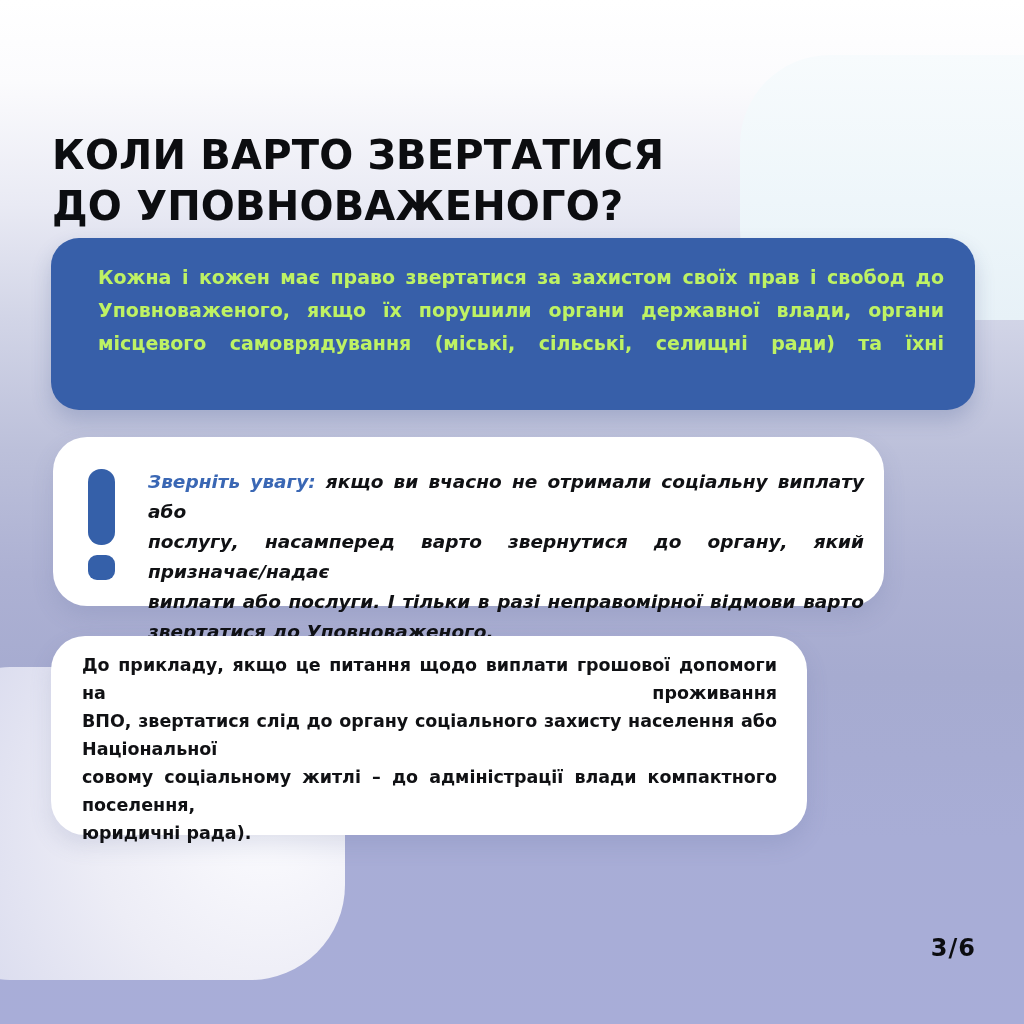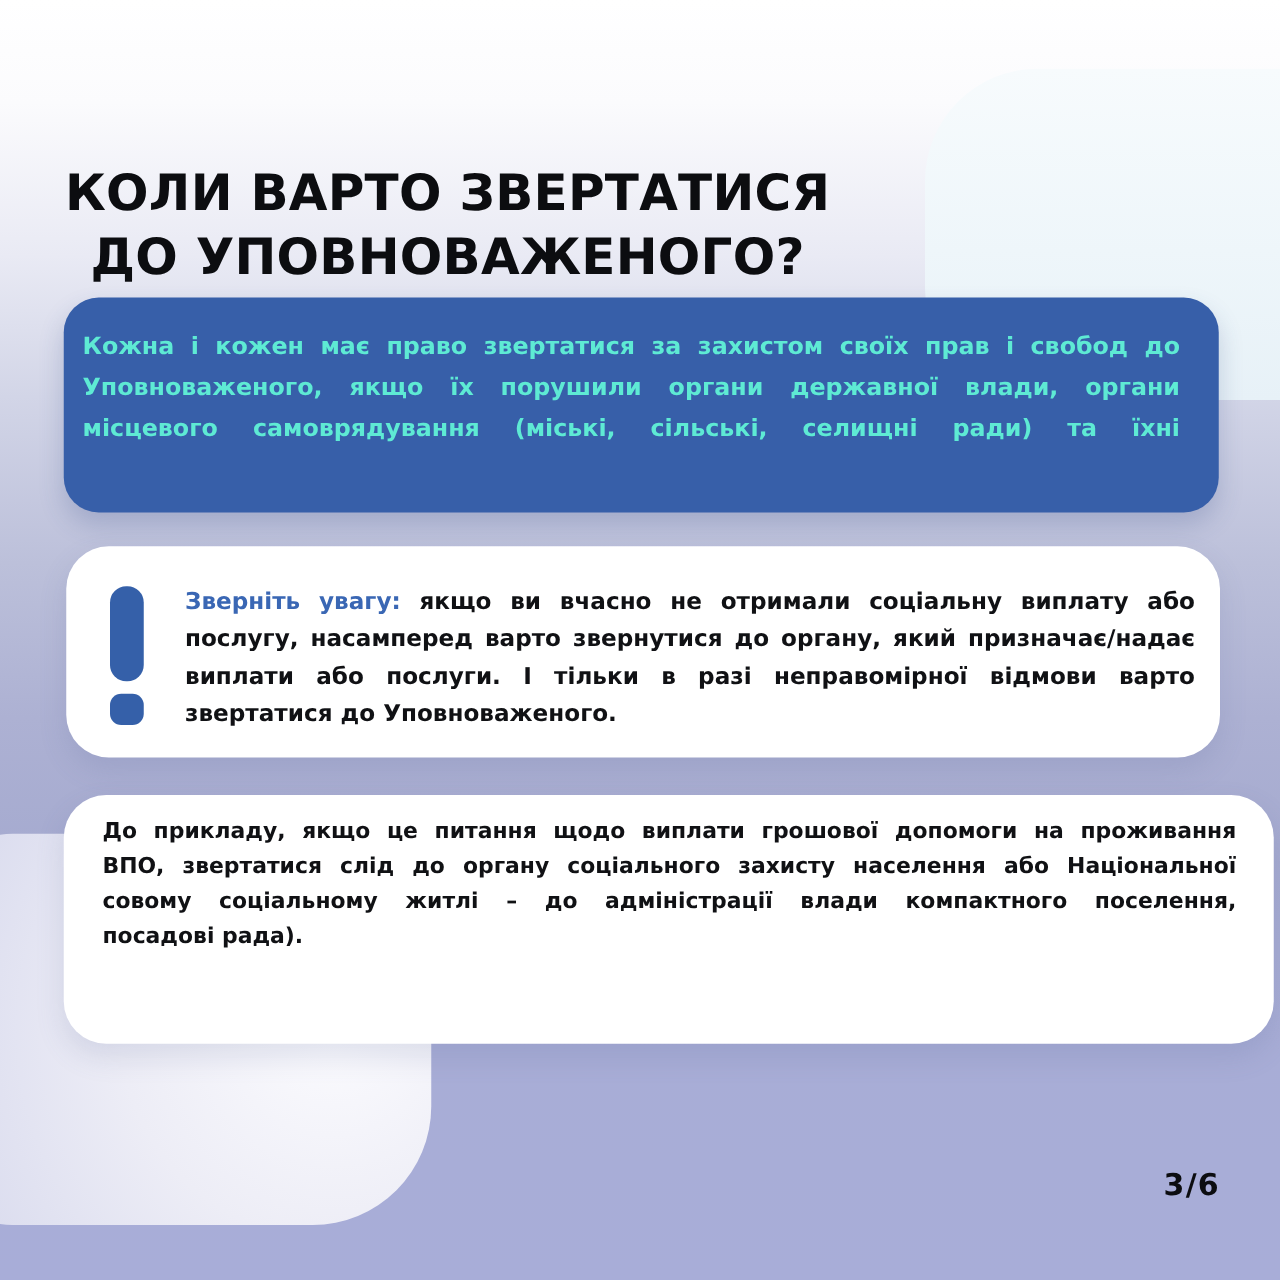--- a/index.html
+++ b/index.html
@@ -32,54 +32,54 @@
 
   
   .title {
     position: absolute;
     left: 52px; top: 103px;
     color: #0c0d10;
     font-size: 40px;
     font-weight: 800;
     line-height: 51px;
     letter-spacing: 0.2px;
-    text-align: center;
   }
 
   
   .card { position: absolute; box-sizing: border-box; }
   .card-blue {
     left: 51px; top: 238px;
     width: 924px; height: 172px;
     border-radius: 28px;
     background: #375fa9;
-    color: #5eead4;
-    padding: 23px 31px 0 15px;
+    color: #bef264;
+    padding: 23px 31px 0 47px;
     font-size: 19px;
     font-weight: 700;
     line-height: 33px;
     box-shadow: 0 10px 20px rgba(52, 72, 132, 0.22);
   }
   .card-white {
     background: #ffffff;
     border-radius: 34px;
     color: #101114;
     font-weight: 700;
     box-shadow: 0 10px 22px rgba(90, 100, 150, 0.16);
   }
   .card-notice {
     left: 53px; top: 437px;
-    width: 923px; height: 169px;
+    width: 831px; height: 169px;
     padding: 30px 20px 0 95px;
     font-size: 18.5px;
     line-height: 30px;
+    font-style: italic;
   }
   .card-example {
     left: 51px; top: 636px;
-    width: 968px; height: 199px;
+    width: 756px; height: 199px;
     padding: 15px 30px 0 31px;
     font-size: 17.5px;
     line-height: 28px;
   }
 
   
   .excl-bar {
     position: absolute;
     left: 35px; top: 32px;
     width: 27px; height: 76px;
@@ -140,19 +140,19 @@
           <div class="jline last">звертатися до Уповноваженого.</div>
         </div>
     </div>
   </div>
 
   <div class="card card-white card-example">
     <div>
         <div class="jline">До прикладу, якщо це питання щодо виплати грошової допомоги на проживання</div>
         <div class="jline">ВПО, звертатися слід до органу соціального захисту населення або Національної</div>
         <div class="jline">совому соціальному житлі – до адміністрації влади компактного поселення,</div>
-        <div class="jline last">посадові рада).</div>
+        <div class="jline last">юридичні рада).</div>
       </div>
   </div>
 
   <div class="page-number">3/6</div>
 
 </div>
 
 </body></html>

